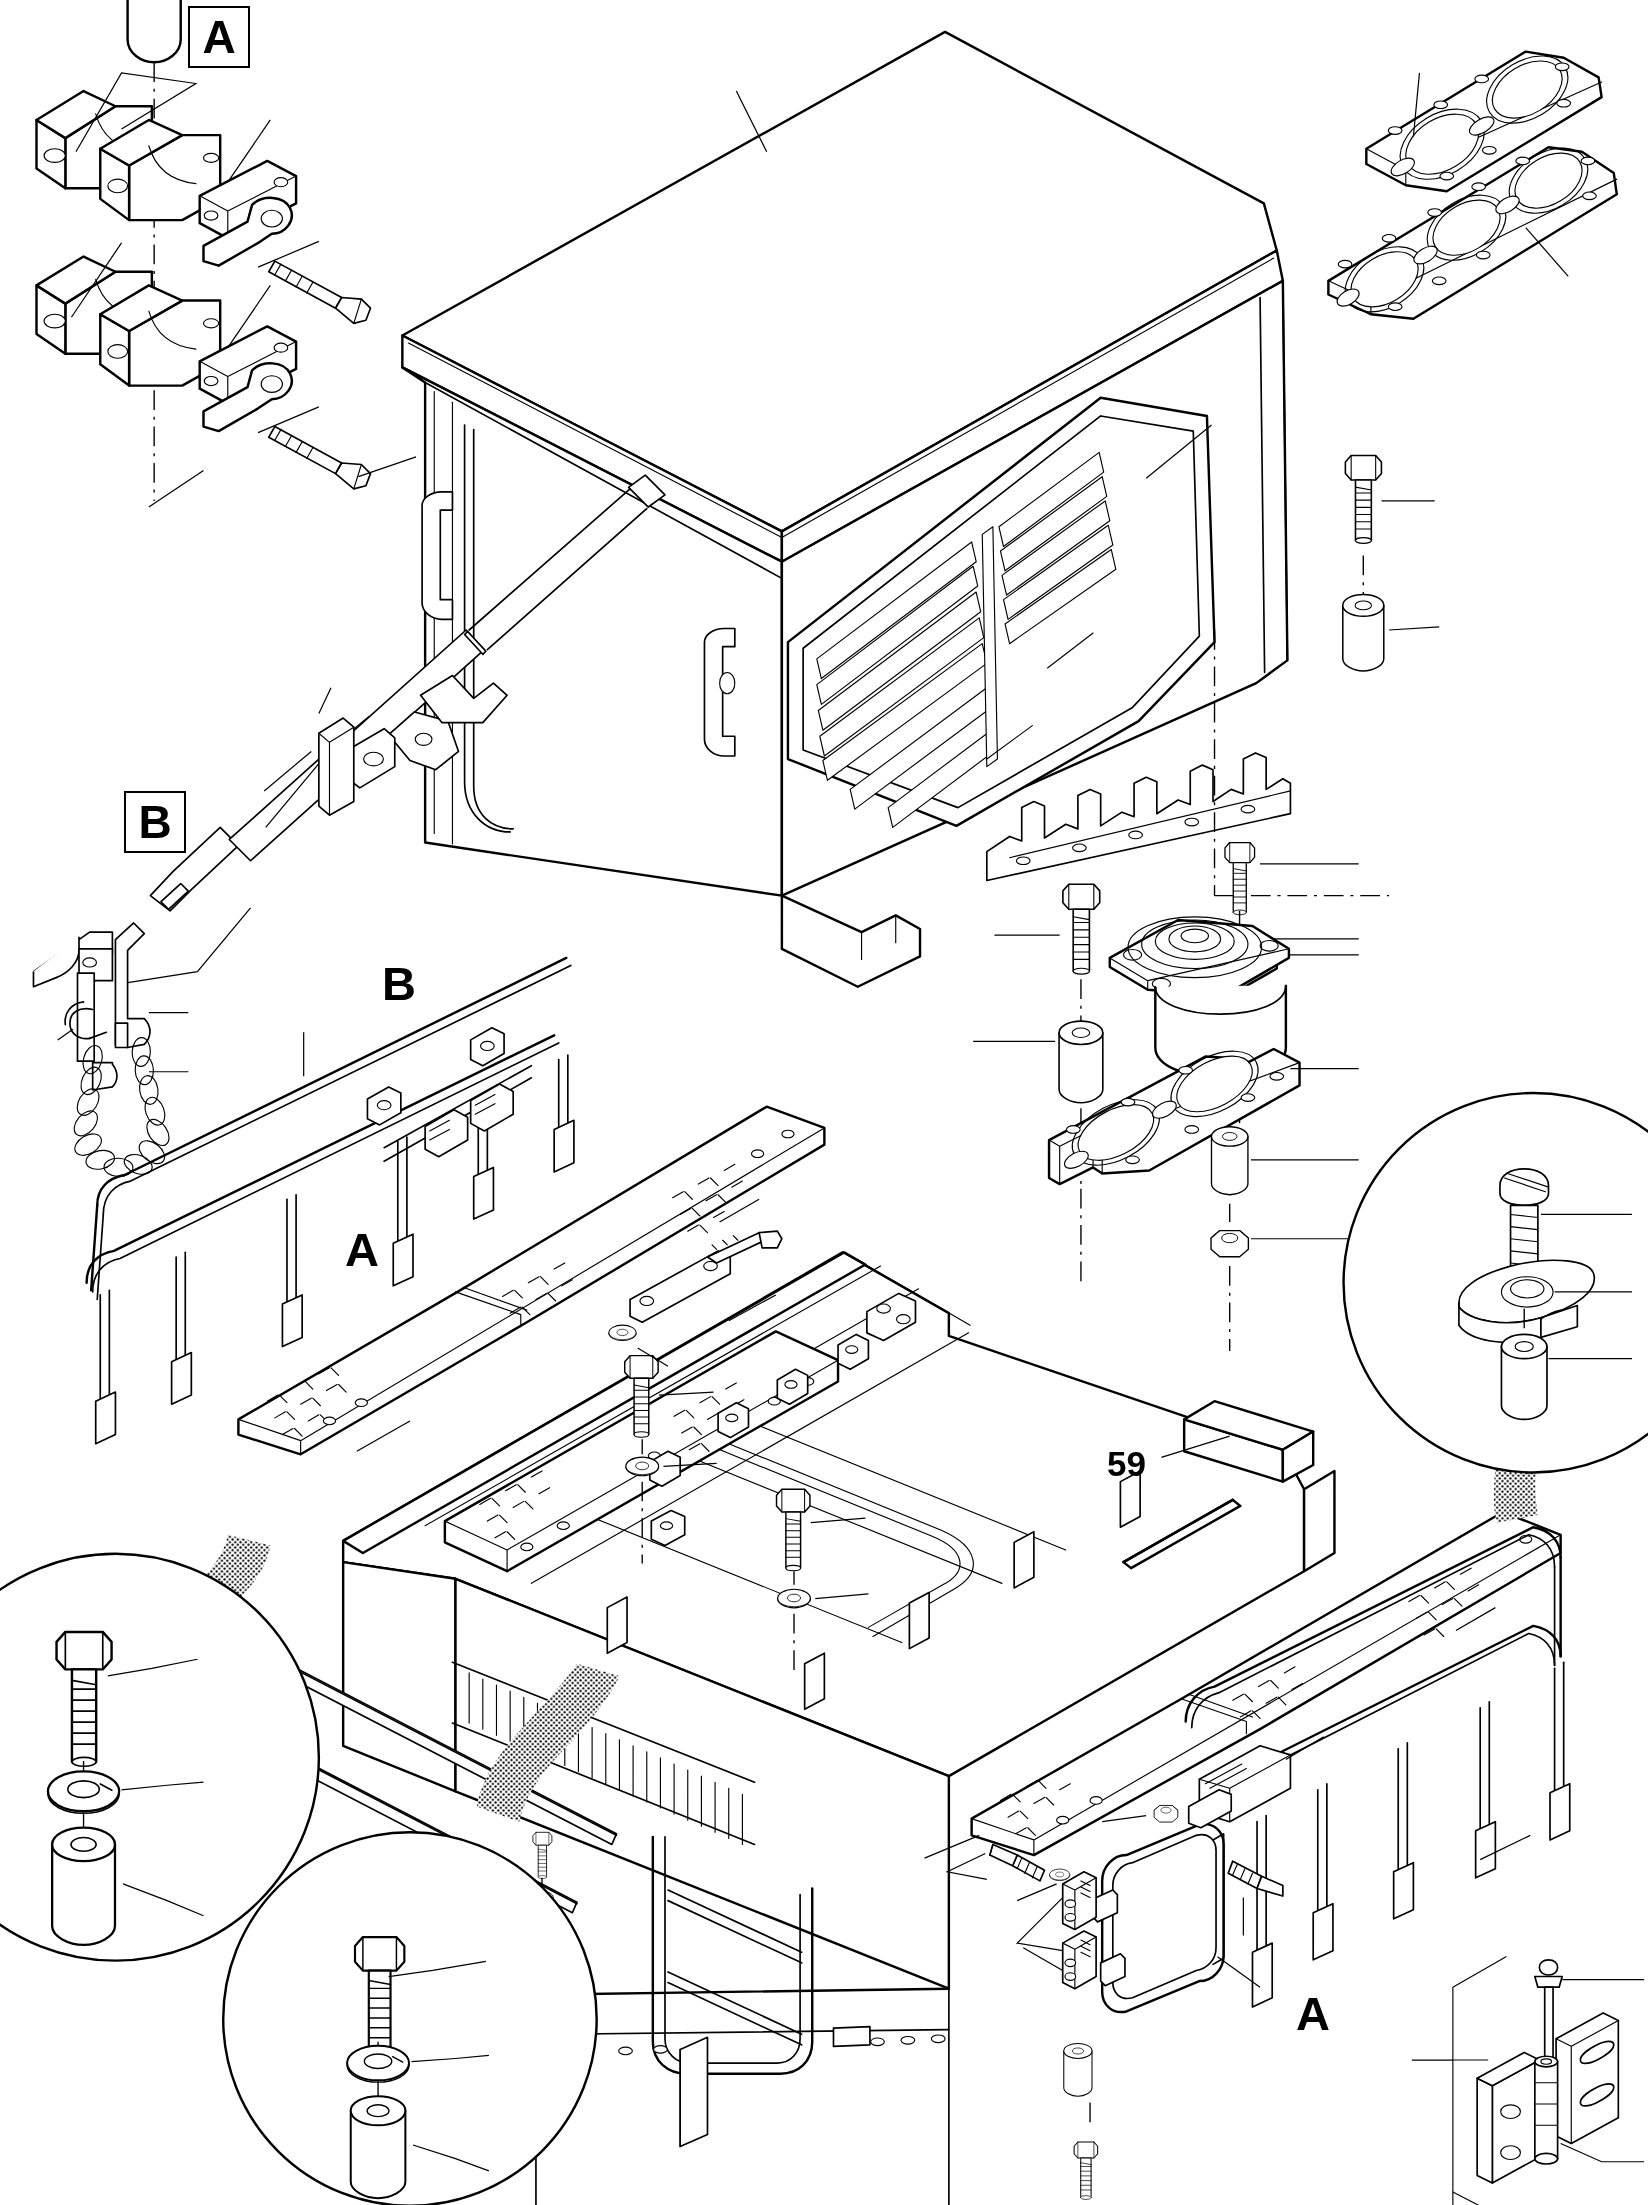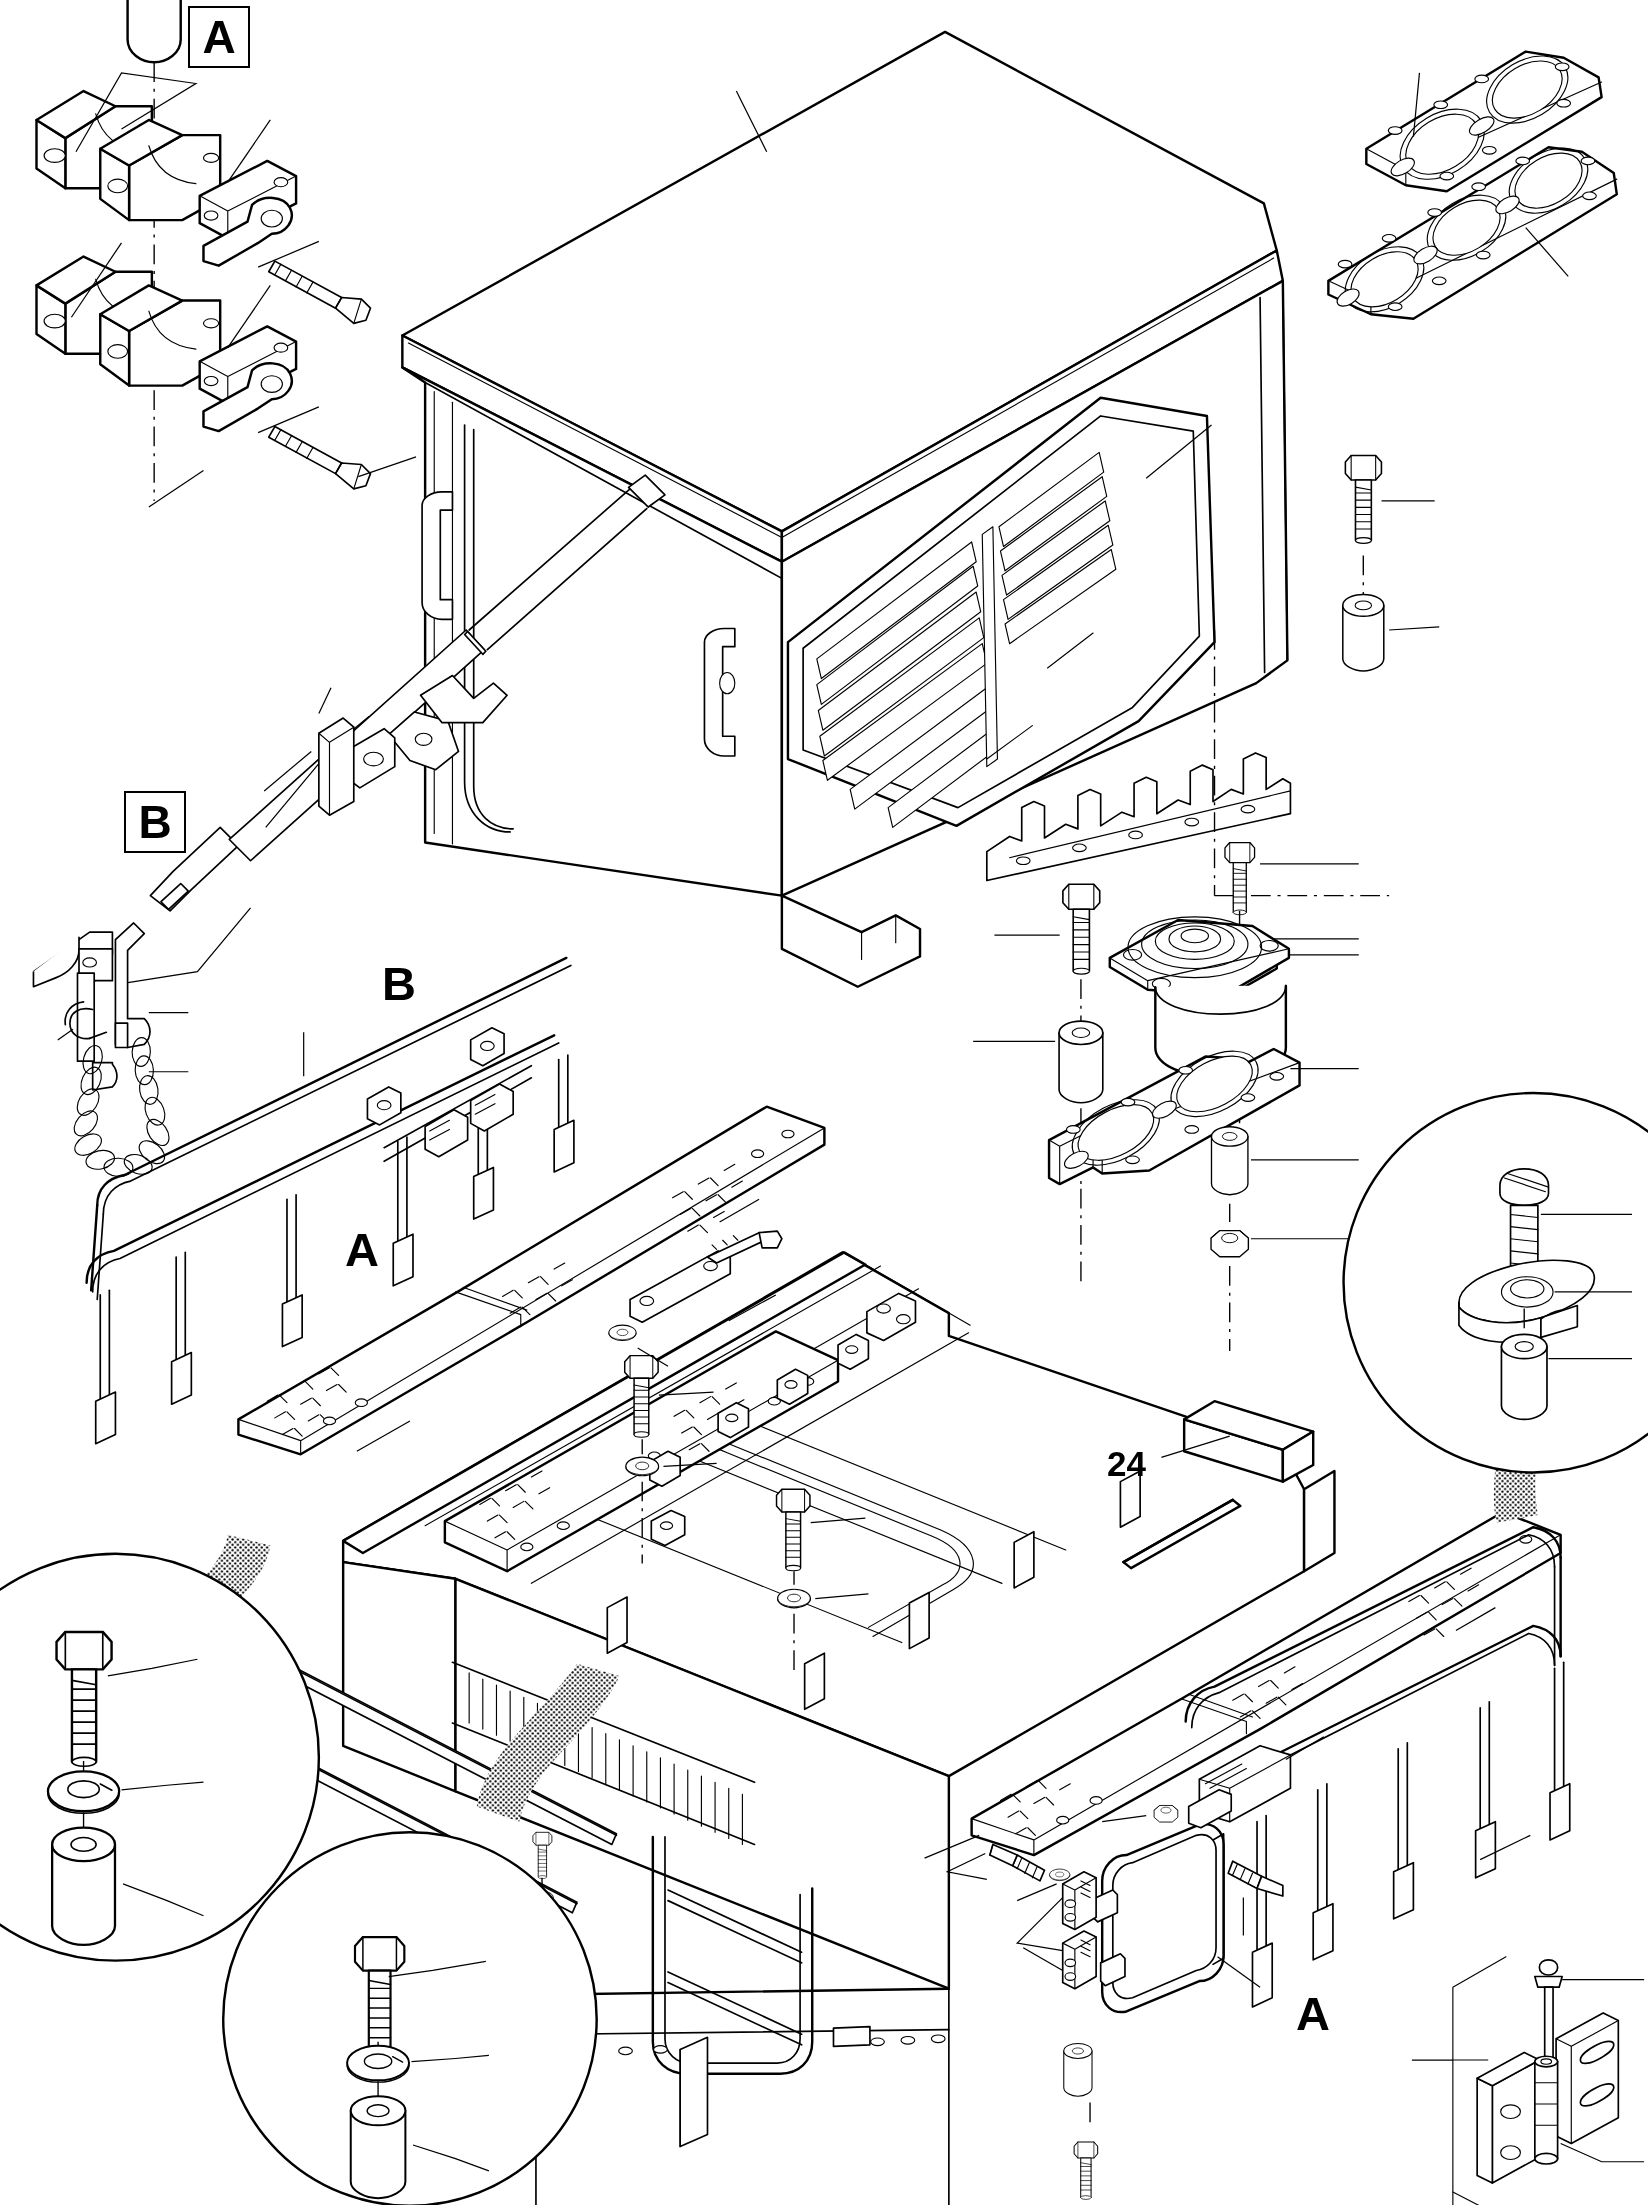--- a/index.html
+++ b/index.html
@@ -936,17 +936,17 @@
     <path class="lead" d="M2056,2824 L2110,2848 L2166,2848"></path>
     <path class="lead" d="M1914,2714 L1860,2714"></path>
   </g>
 
 </svg>
 
 <div class="boxlabel" id="bx0" style="left: 188px; top: 6px; width: 58px; height: 58px; font-size: 46px;">A</div>
 <div class="boxlabel" id="bx1" style="left: 124px; top: 791px; width: 58px; height: 58px; font-size: 46px;">B</div>
 <div class="plainlabel" id="pl0" style="left: 382px; top: 960px; font-size: 47px;">B</div>
 <div class="plainlabel" id="pl1" style="left: 345px; top: 1226px; font-size: 47px;">A</div>
-<div class="plainlabel" id="pl2" style="left: 1107px; top: 1446px; font-size: 35px;">24</div>
+<div class="plainlabel" id="pl2" style="left: 1107px; top: 1446px; font-size: 35px;">59</div>
 <div class="plainlabel" id="pl3" style="left: 1296px; top: 1990px; font-size: 47px;">A</div>
 
 </div>
 
 
 </body></html>

